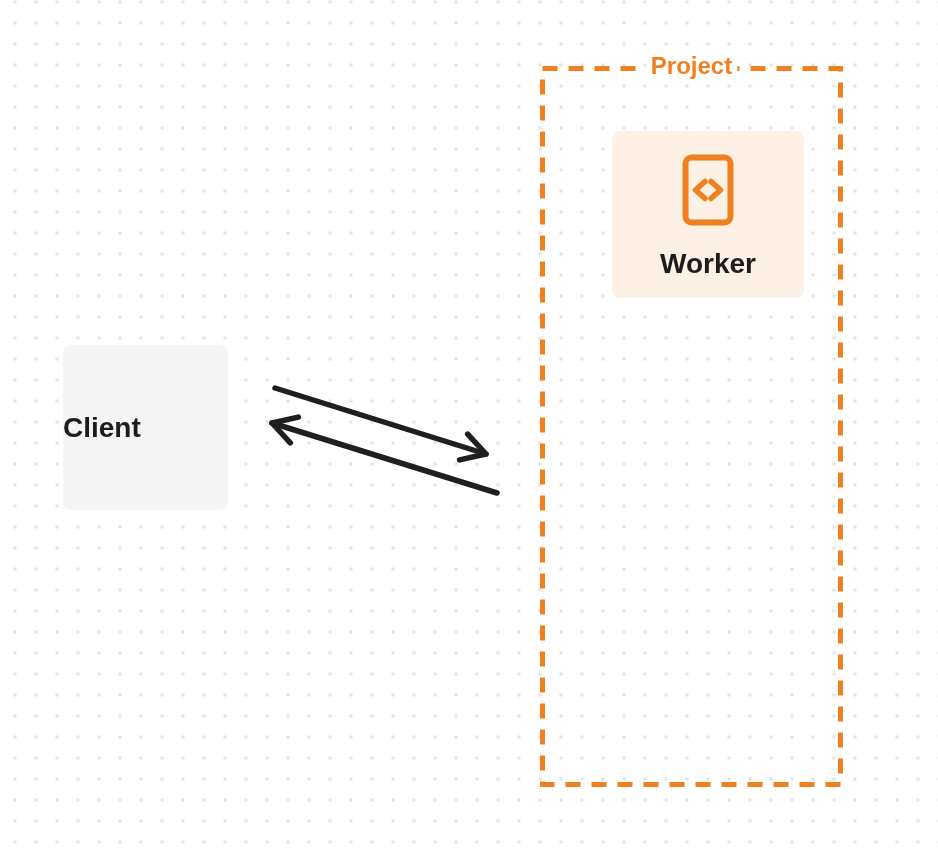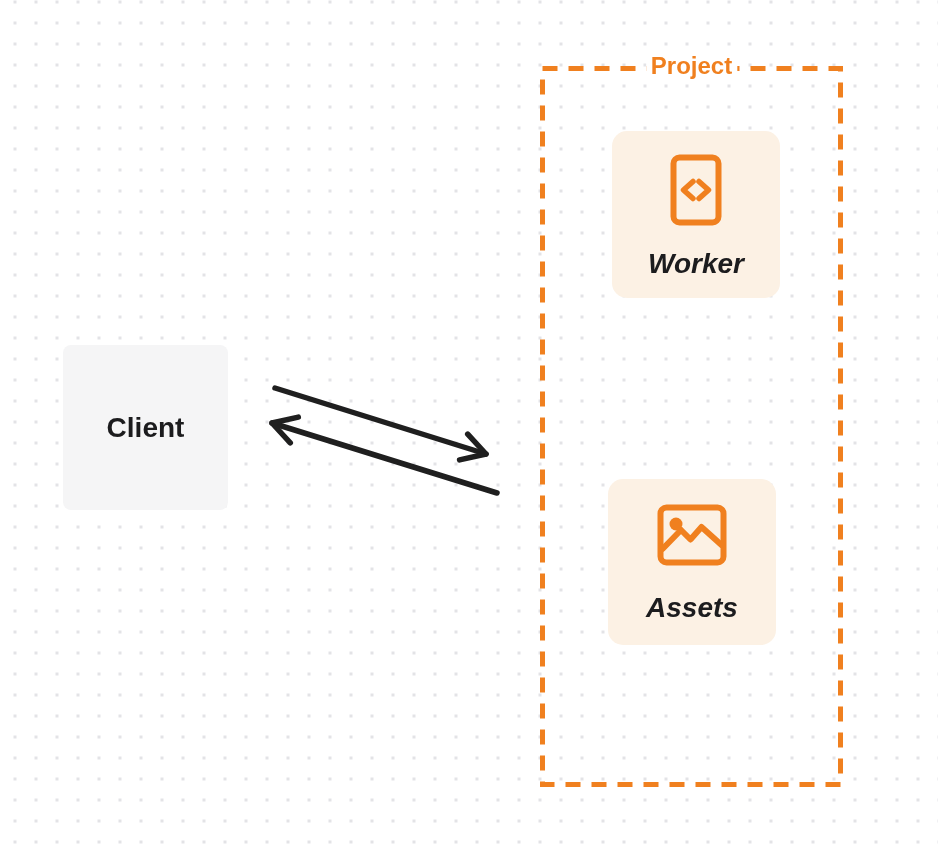--- a/index.html
+++ b/index.html
@@ -46,21 +46,21 @@
   .client-box {
     position: absolute;
     left: 63px;
     top: 345px;
     width: 165px;
     height: 165px;
     background: var(--c-client_bg);
     border-radius: 8px;
     display: flex;
     align-items: center;
-    justify-content: center;
+    justify-content: flex-start;
   }
   .client-label {
     font-size: 28px;
     font-weight: 700;
     color: var(--c-text);
   }
 
   
   .url-label {
     position: absolute;
@@ -102,27 +102,26 @@
     font-size: 24px;
     font-weight: 700;
     color: var(--c-accent);
     line-height: 28px;
     white-space: nowrap;
   }
 
   
   .node-card {
     position: absolute;
-    width: 168px;
-    border-radius: 15px;
+    width: 192px;
+    border-radius: 8px;
     background: var(--c-card_bg);
     display: flex;
     flex-direction: column;
     align-items: center;
-    font-style: italic;
   }
   .worker-card { left: 72px; top: 65px; height: 167px; padding-top: 23px; }
   .assets-card { left: 68px; top: 413px; height: 166px; padding-top: 25px; }
   .card-label {
     font-size: 28px;
     font-weight: 700;
     color: var(--c-text);
   }
   .worker-card .card-label { margin-top: 22px; }
   .assets-card .card-label { margin-top: 26px; }
@@ -176,24 +175,16 @@
 
     <div class="node-card worker-card">
       <svg class="node-icon" width="52" height="72" viewBox="0 0 52 72" aria-hidden="true">
         <rect class="stroke" x="3.5" y="3.5" width="45" height="65" rx="6" stroke-width="6"></rect>
         <path class="stroke" d="M23 27.5 L13.5 36 L23 44.5" stroke-width="5.5"></path>
         <path class="stroke" d="M29 27.5 L38.5 36 L29 44.5" stroke-width="5.5"></path>
       </svg>
       <div class="card-label">Worker</div>
     </div>
 
-    <div class="node-card assets-card">
-      <svg class="node-icon" width="70" height="62" viewBox="0 0 70 62" aria-hidden="true">
-        <rect class="stroke" x="3.5" y="3.5" width="63" height="55" rx="6" stroke-width="6"></rect>
-        <circle class="fill" cx="19" cy="20" r="6.5"></circle>
-        <path class="stroke" d="M5.5 45 L24 26 L33.5 35.5 L44.5 23 L64.5 41" stroke-width="6"></path>
-      </svg>
-      <div class="card-label">Assets</div>
-    </div>
 
   </div>
 
 </div>
 
 </body></html>

